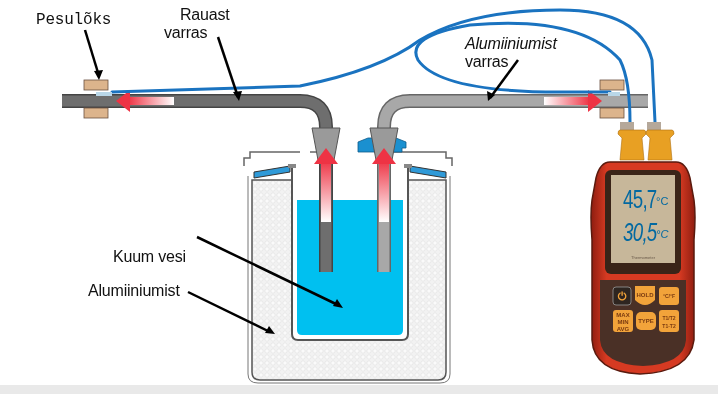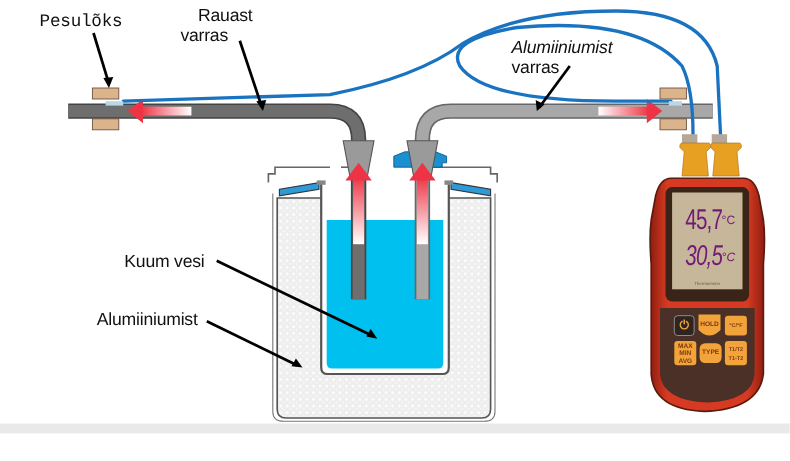--- a/index.html
+++ b/index.html
@@ -1,20 +1,20 @@
 <!DOCTYPE html>
 <html><head>
 <meta charset="utf-8">
 <style>
   html, body { margin: 0; padding: 0; background: #ffffff; }
   body { width: 718px; height: 419px; position: relative; overflow: hidden; font-family: "Liberation Sans", sans-serif; }
   #stage { position: absolute; left: 0; top: 0; width: 718px; height: 419px; }
   .label { position: absolute; font-family: "Liberation Sans", sans-serif; font-size: 16px; color: #111; line-height: 18px; letter-spacing: -0.2px; }
   .bottom-band { position: absolute; left: 0; top: 385px; width: 718px; height: 9px; background: #e9e9e9; }
-  .lcd { position: absolute; font-family: "Liberation Sans", sans-serif; color: #701a75; }
+  .lcd { position: absolute; font-family: "Liberation Sans", sans-serif; color: #0369a1; }
   .lcd .num { font-size: 26px; letter-spacing: -1px; transform: scaleX(0.72); transform-origin: left center; display: inline-block; }
   .lcd .unit { font-size: 11px; position: absolute; }
   .btn-text { position: absolute; font-family: "Liberation Sans", sans-serif; font-weight: bold; color: #7a3a10; text-align: center; line-height: 7px; font-size: 6px; }
 </style>
 </head>
 <body>
 
 <div id="stage">
 <svg width="718" height="419" viewBox="0 0 718 419" xmlns="http://www.w3.org/2000/svg">
   <defs>
@@ -171,16 +171,16 @@
 <div class="btn-text" style="left:659px; top:314px; width:20px; font-size:5px; line-height:8px;">
   <div>T1/T2</div>
   <div>T1-T2</div>
 </div>
 
 <div class="label" style="left:36px; top:11px;font-family:Liberation Mono, monospace;">Pesulõks</div>
 <div class="label" style="left:180px; top:6px;">Rauast</div>
 <div class="label" style="left:164px; top:24px;">varras</div>
 <div class="label" style="left:465px; top:35px;font-style:italic;">Alumiiniumist</div>
 <div class="label" style="left:465px; top:53px;">varras</div>
-<div class="label" style="left:113px; top:230px;">Kuum vesi</div>
+<div class="label" style="left:113px; top:248px;">Kuum vesi</div>
 <div class="label" style="left:88px; top:282px;">Alumiiniumist</div>
 
 <div class="bottom-band"></div>
 
 </body></html>

